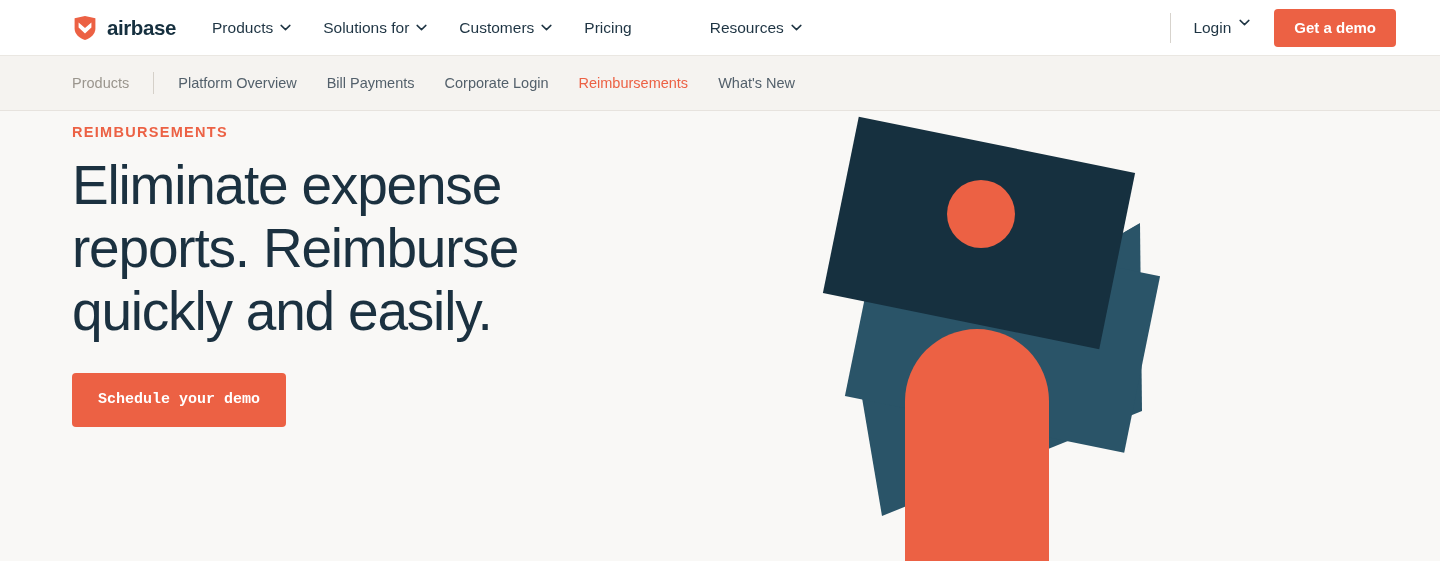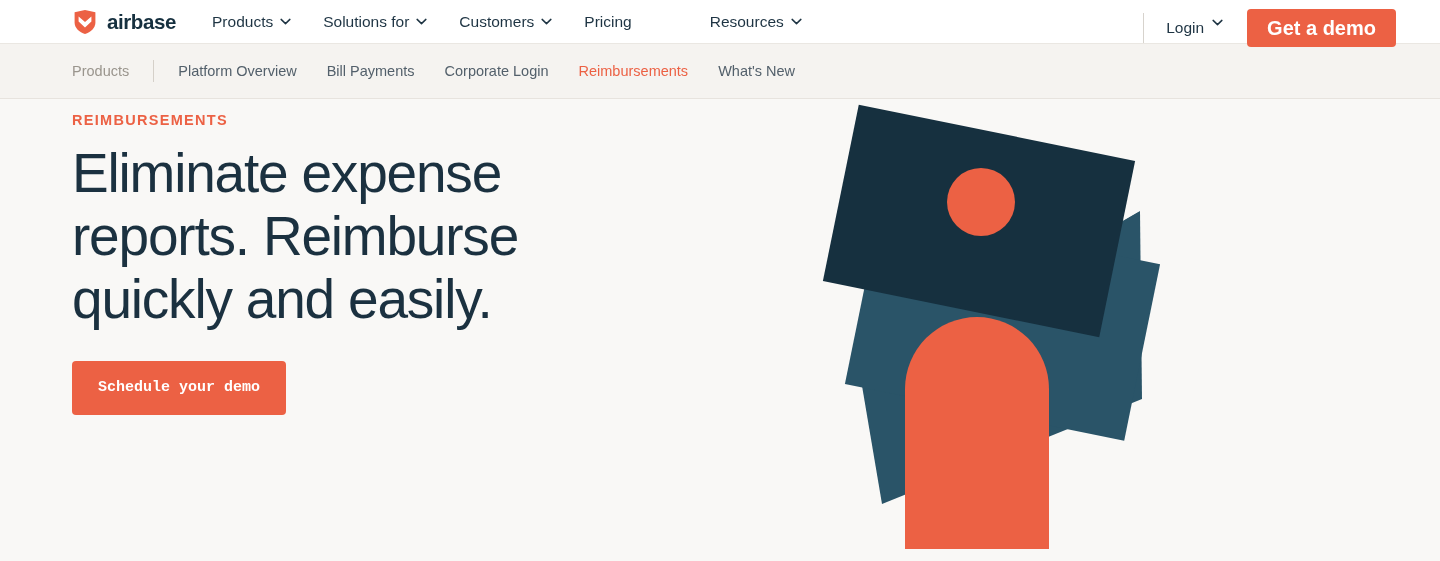--- a/index.html
+++ b/index.html
@@ -13,21 +13,21 @@
   body {
     font-family: "Liberation Sans", sans-serif;
     background: #F9F8F6;
     color: #1B3140;
     -webkit-font-smoothing: antialiased;
   }
 
   
   .topnav {
     position: relative;
-    height: 44px;
+    height: 56px;
     background: #FFFFFF;
     display: flex;
     align-items: center;
     padding: 0 0 0 72px;
     border-bottom: 1px solid #EAE7E2;
   }
 
   .brand {
     display: flex;
     align-items: center;
@@ -92,21 +92,21 @@
     color: #1E3443;
     cursor: pointer;
     margin-right: 24px;
   }
   .btn-demo {
     background: #EC6144;
     color: #FFFFFF;
     border: none;
     border-radius: 4px;
     font-family: inherit;
-    font-size: 20px;
+    font-size: 15px;
     font-weight: 600;
     padding: 0 20px;
     height: 38px;
     line-height: 38px;
     cursor: pointer;
     white-space: nowrap;
   }
 
   
   .subnav {

